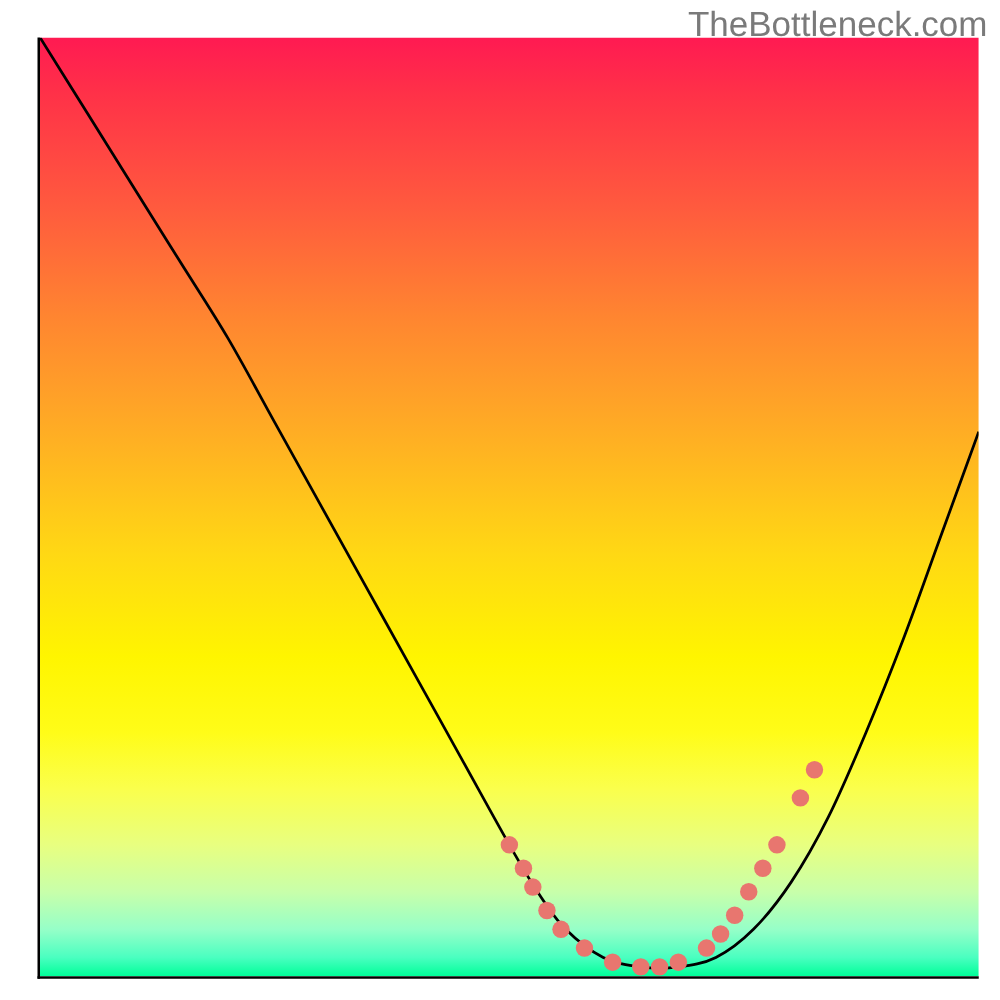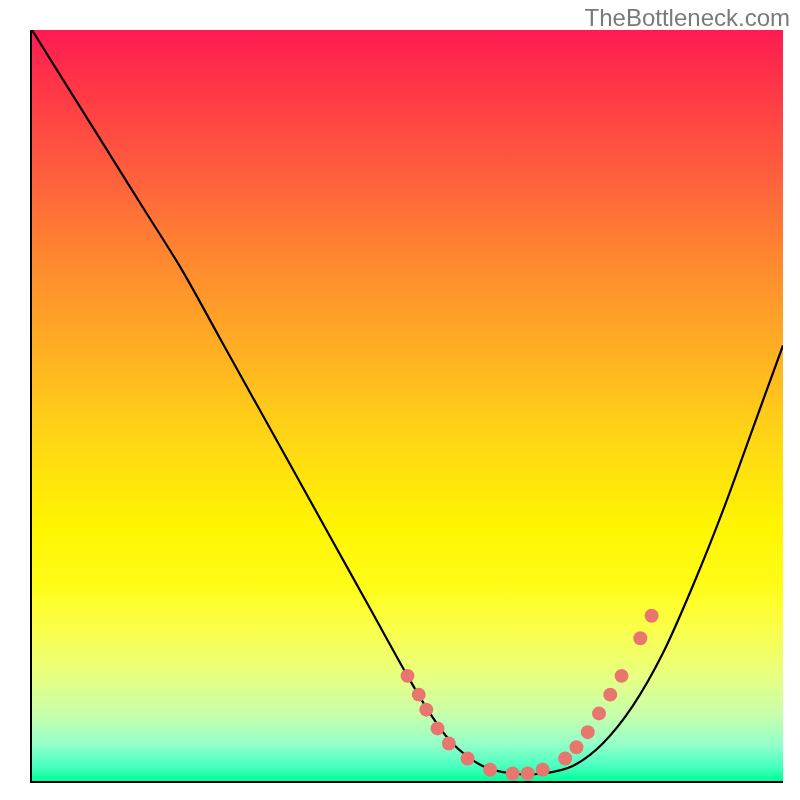--- a/index.html
+++ b/index.html
@@ -7,21 +7,21 @@
     width: 800px;
     height: 800px;
     background: #ffffff;
     position: relative;
     font-family: Arial, sans-serif;
   }
   .attribution {
     position: absolute;
     top: 4px;
     right: 10px;
-    font-size: 24px;
+    font-size: 28px;
     color: #7a7a7a;
     font-weight: normal;
   }
   .chart-area {
     position: absolute;
     left: 30px;
     top: 30px;
     width: 753px;
     height: 753px;
     border-left: 2px solid #000;

